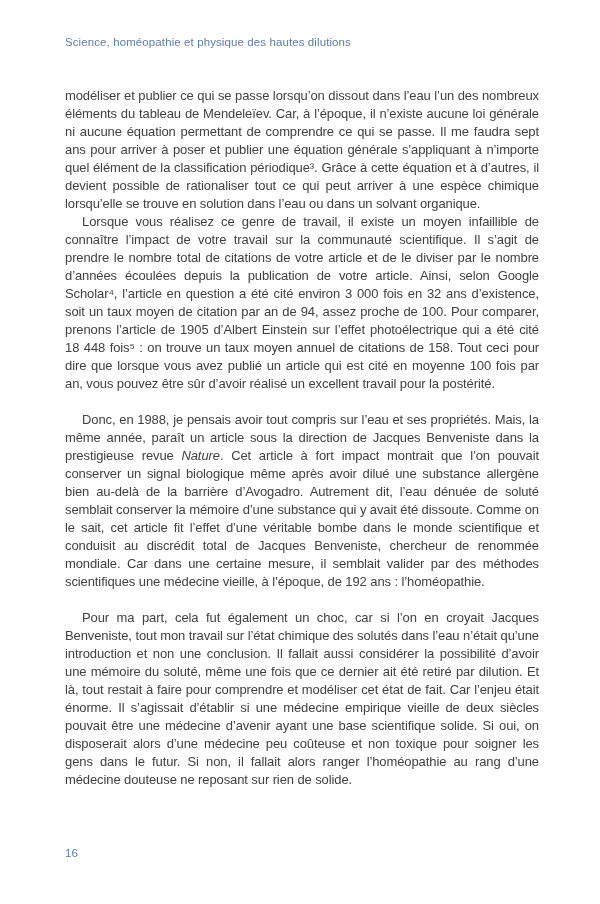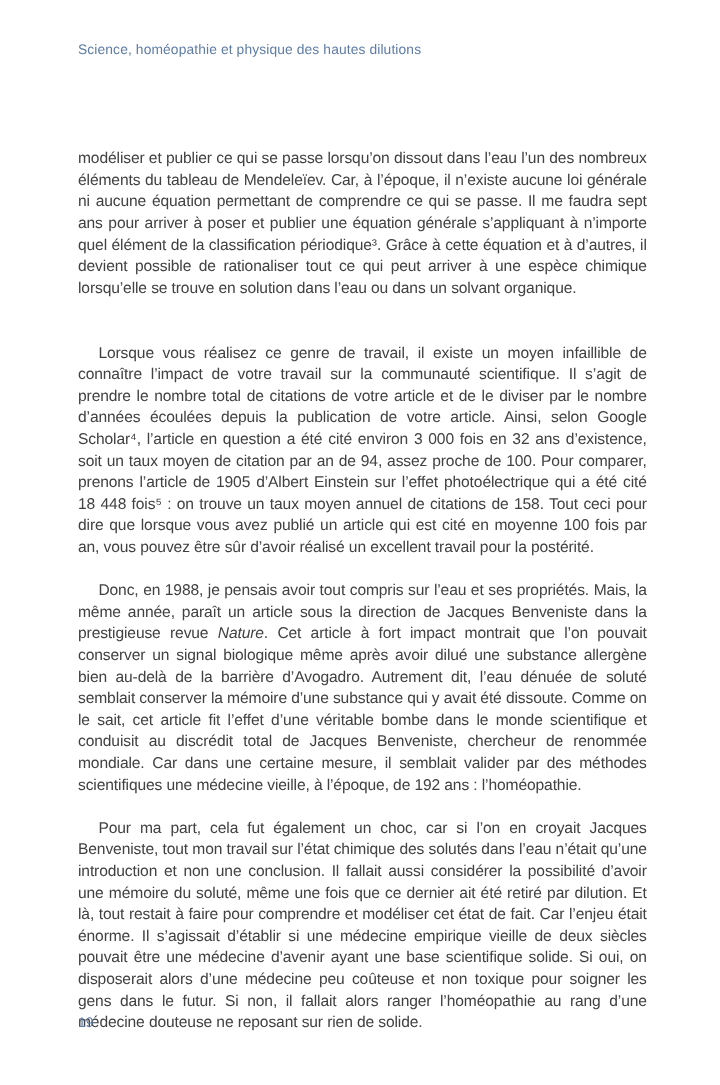--- a/index.html
+++ b/index.html
@@ -25,21 +25,21 @@
     left: 65px;
     top: 87px;
     width: 474px;
     font-size: 13px;
     line-height: 18px;
     letter-spacing: -0.1px;
     color: var(--body-text, #414141);
     text-align: justify;
     text-justify: inter-word;
   }
-  .text-body p { text-align: justify; margin-top: 36px; }
+  .text-body p { text-align: justify; }
   .text-body p.indent { text-indent: 17px; }
   .text-body p.space-before { margin-top: 18px; }
   .text-body em { }
   .page-number {
     position: absolute;
     left: 65px;
     top: 847px;
     font-size: 11.5px;
     color: var(--accent, #5e7ca6);
   }
@@ -50,14 +50,14 @@
 <div class="book-page">
   <div class="running-header">Science, homéopathie et physique des hautes dilutions</div>
 
   <div class="text-body" id="text-body">
       <p><span>modéliser et publier ce qui se passe lorsqu’on dissout dans l’eau l’un des nombreux éléments du tableau de Mendeleïev. Car, à l’époque, il n’existe aucune loi générale ni aucune équation permettant de comprendre ce qui se passe. Il me faudra sept ans pour arriver à poser et publier une équation générale s’appliquant à n’importe quel élément de la classification périodique³. Grâce à cette équation et à d’autres, il devient possible de rationaliser tout ce qui peut arriver à une espèce chimique lorsqu’elle se trouve en solution dans l’eau ou dans un solvant organique.</span></p>
       <p class="indent"><span>Lorsque vous réalisez ce genre de travail, il existe un moyen infaillible de connaître l’impact de votre travail sur la communauté scientifique. Il s’agit de prendre le nombre total de citations de votre article et de le diviser par le nombre d’années écoulées depuis la publication de votre article. Ainsi, selon Google Scholar⁴, l’article en question a été cité environ 3 000 fois en 32 ans d’existence, soit un taux moyen de citation par an de 94, assez proche de 100. Pour comparer, prenons l’article de 1905 d’Albert Einstein sur l’effet photoélectrique qui a été cité 18 448 fois⁵ : on trouve un taux moyen annuel de citations de 158. Tout ceci pour dire que lorsque vous avez publié un article qui est cité en moyenne 100 fois par an, vous pouvez être sûr d’avoir réalisé un excellent travail pour la postérité.</span></p>
       <p class="indent space-before"><span>Donc, en 1988, je pensais avoir tout compris sur l’eau et ses propriétés. Mais, la même année, paraît un article sous la direction de Jacques Benveniste dans la prestigieuse revue </span><em>Nature</em><span>. Cet article à fort impact montrait que l’on pouvait conserver un signal biologique même après avoir dilué une substance allergène bien au-delà de la barrière d’Avogadro. Autrement dit, l’eau dénuée de soluté semblait conserver la mémoire d’une substance qui y avait été dissoute. Comme on le sait, cet article fit l’effet d’une véritable bombe dans le monde scientifique et conduisit au discrédit total de Jacques Benveniste, chercheur de renommée mondiale. Car dans une certaine mesure, il semblait valider par des méthodes scientifiques une médecine vieille, à l’époque, de 192 ans : l’homéopathie.</span></p>
       <p class="indent space-before"><span>Pour ma part, cela fut également un choc, car si l’on en croyait Jacques Benveniste, tout mon travail sur l’état chimique des solutés dans l’eau n’était qu’une introduction et non une conclusion. Il fallait aussi considérer la possibilité d’avoir une mémoire du soluté, même une fois que ce dernier ait été retiré par dilution. Et là, tout restait à faire pour comprendre et modéliser cet état de fait. Car l’enjeu était énorme. Il s’agissait d’établir si une médecine empirique vieille de deux siècles pouvait être une médecine d’avenir ayant une base scientifique solide. Si oui, on disposerait alors d’une médecine peu coûteuse et non toxique pour soigner les gens dans le futur. Si non, il fallait alors ranger l’homéopathie au rang d’une médecine douteuse ne reposant sur rien de solide.</span></p>
     </div>
 
-  <div class="page-number">19</div>
+  <div class="page-number">16</div>
 </div>
 
 </body></html>

